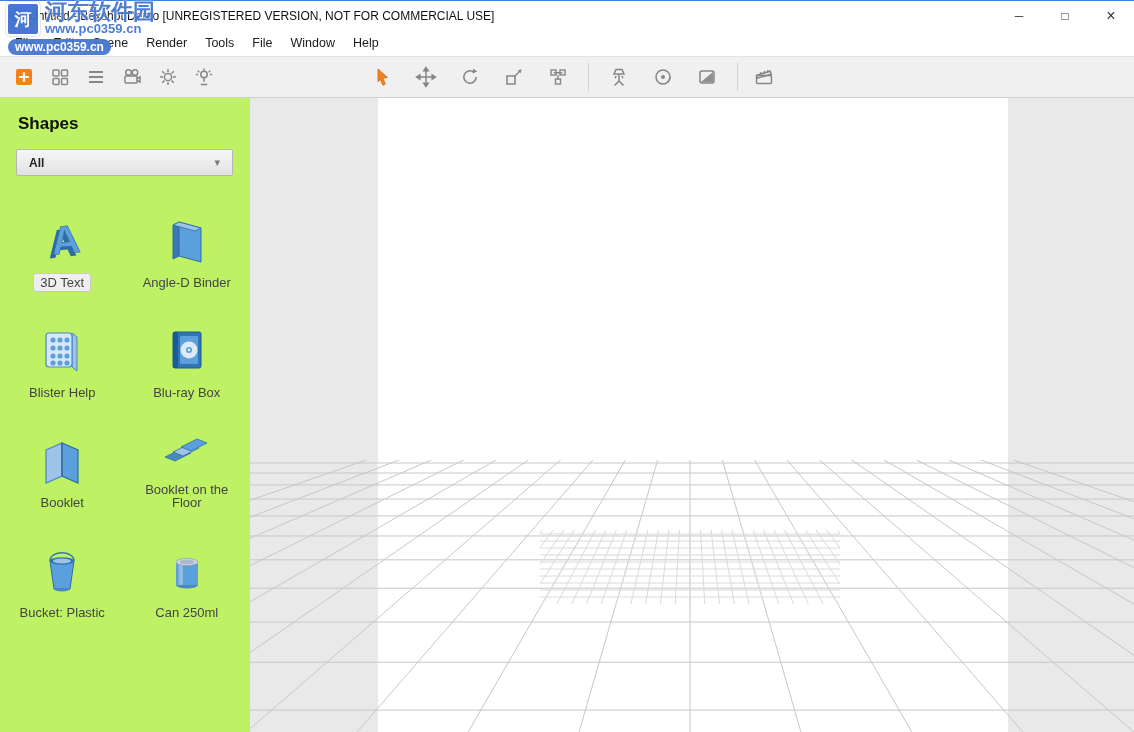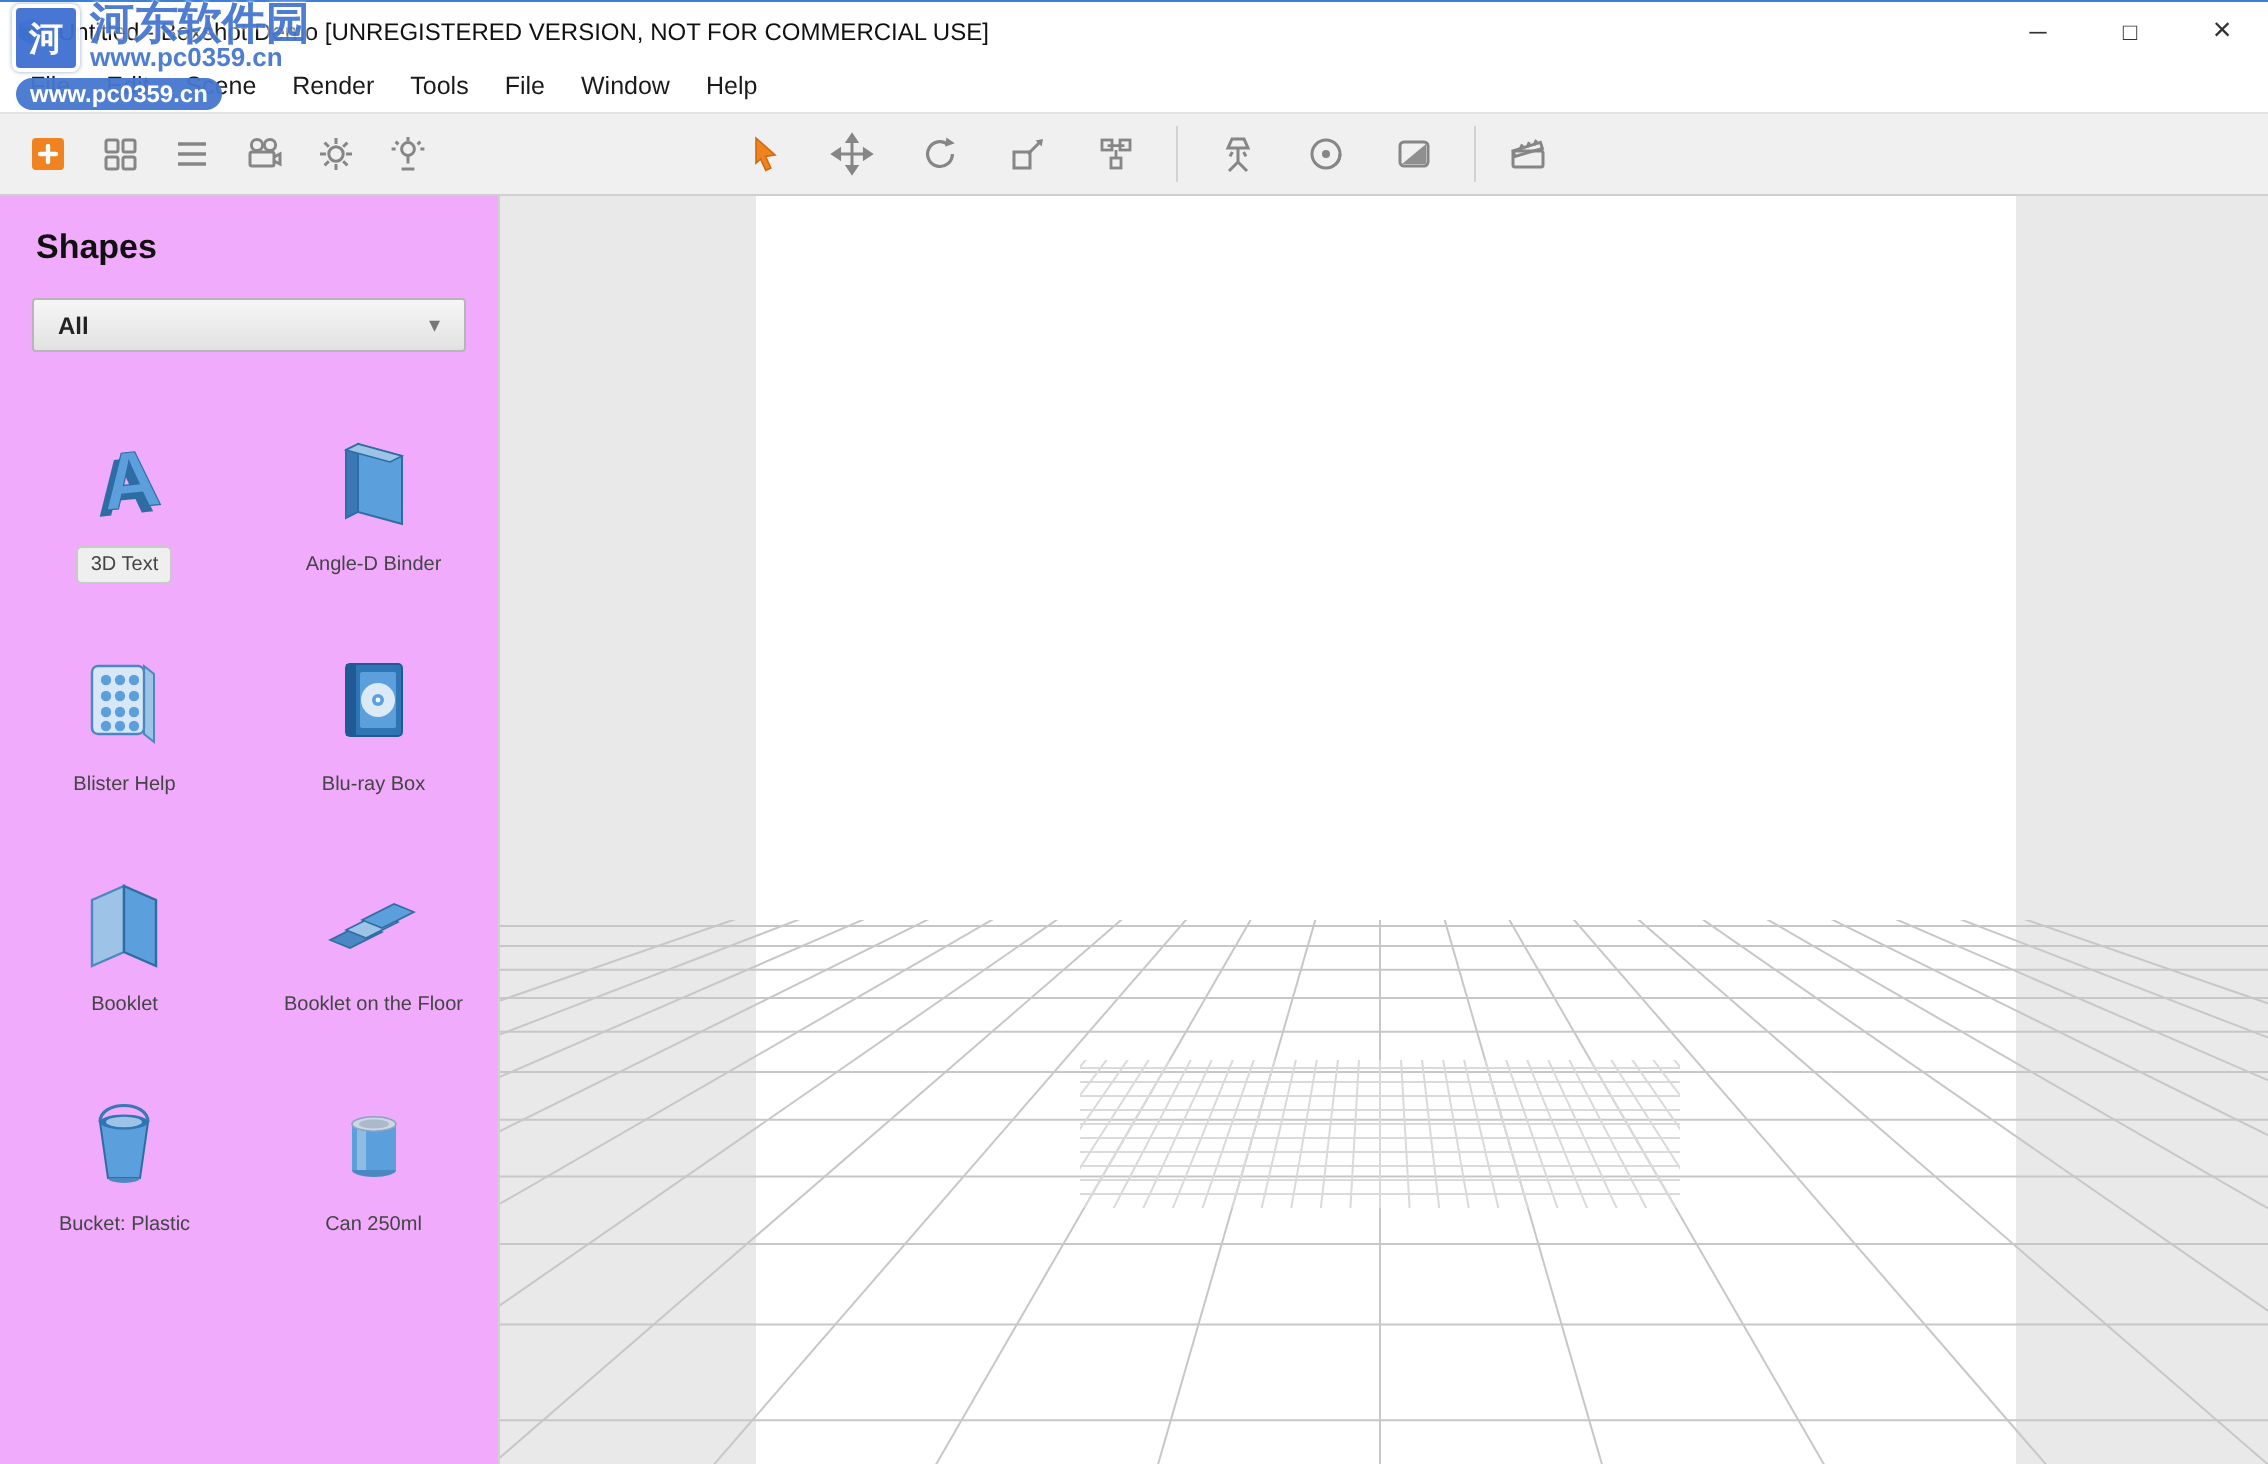--- a/index.html
+++ b/index.html
@@ -36,31 +36,31 @@
   .toolbar{height:42px;min-height:42px;background:#f0f0f0;border-top:1px solid #e3e3e3;
     border-bottom:1px solid #cfcfcf;display:flex;align-items:center;box-sizing:border-box;padding-left:6px;}
   .tbtn{width:36px;height:34px;display:flex;align-items:center;justify-content:center;border-radius:3px;}
   .tgroup{display:flex;align-items:center;}
   .tgroup.transform{margin-left:138px;}
   .tgroup.transform .tbtn{width:44px;}
   .tgroup.camera .tbtn{width:44px;}
   .tsep{width:1px;height:28px;background:#d2d2d2;margin:0 8px;}
   
   .content{flex:1;display:flex;overflow:hidden;}
-  .sidebar{width:250px;min-width:250px;background:#f0abfc;border-right:1px solid #d0d0d0;
+  .sidebar{width:250px;min-width:250px;background:#bef264;border-right:1px solid #d0d0d0;
     box-sizing:border-box;overflow:hidden;}
   .shapes-title{margin:16px 0 0 18px;font-size:17px;font-weight:bold;color:#101010;}
   .filter-dd{margin:15px 16px 0 16px;height:25px;display:flex;align-items:center;padding:0 12px;
     background:linear-gradient(#f6f6f6,#e2e2e2);border:1px solid #b6b6b6;border-radius:2px;
     font-size:12px;font-weight:bold;color:#222;}
   .filter-dd .chev{margin-left:auto;color:#777;font-size:11px;}
   .shape-grid{margin-top:20px;display:grid;grid-template-columns:1fr 1fr;row-gap:14px;justify-items:center;}
   .shape-item{width:112px;height:96px;display:flex;flex-direction:column;align-items:center;justify-content:flex-end;}
   .shape-icon{height:62px;display:flex;align-items:flex-end;justify-content:center;}
-  .shape-label{margin-top:6px;font-size:10px;color:#444;text-align:center;line-height:13px;
+  .shape-label{margin-top:6px;font-size:13px;color:#444;text-align:center;line-height:13px;
     padding:2px 6px;border:1px solid transparent;}
   .shape-label.sel{border:1px solid #c9c9c9;background:#efefef;border-radius:3px;}
   
   .viewport{position:relative;flex:1;background:#e9e9e9;overflow:hidden;}
   .stage{position:absolute;left:128px;top:0;width:630px;height:100%;background:#ffffff;}
   .gridsvg{position:absolute;left:0;top:0;}
 </style>
 </head>
 <body>
 

